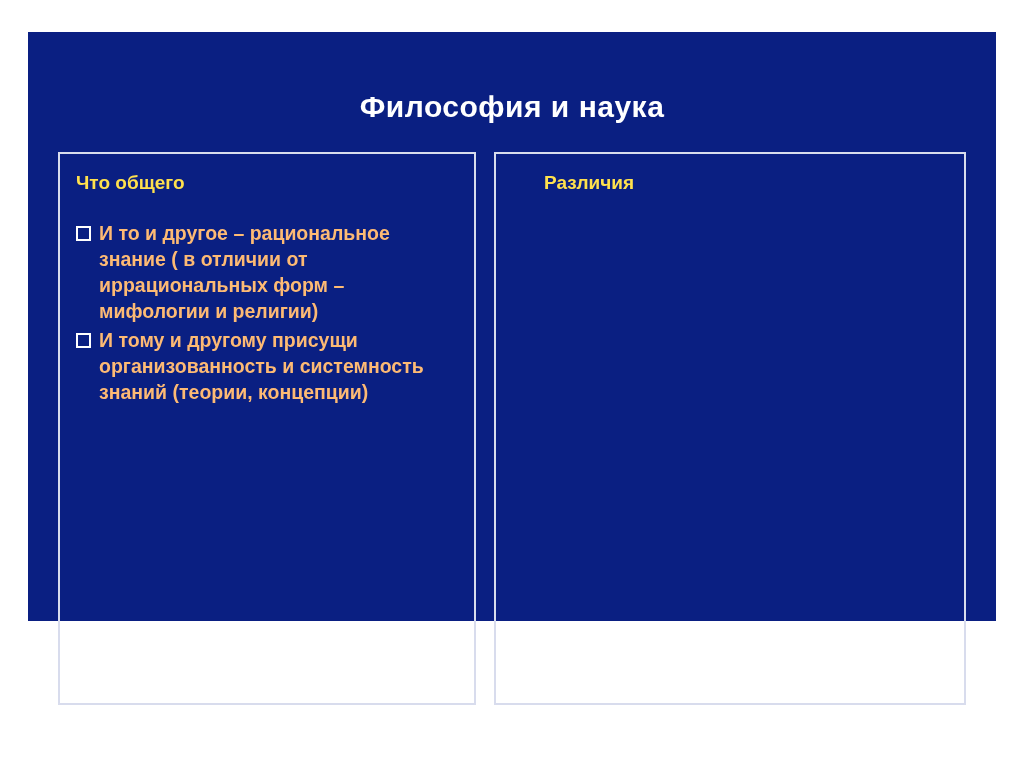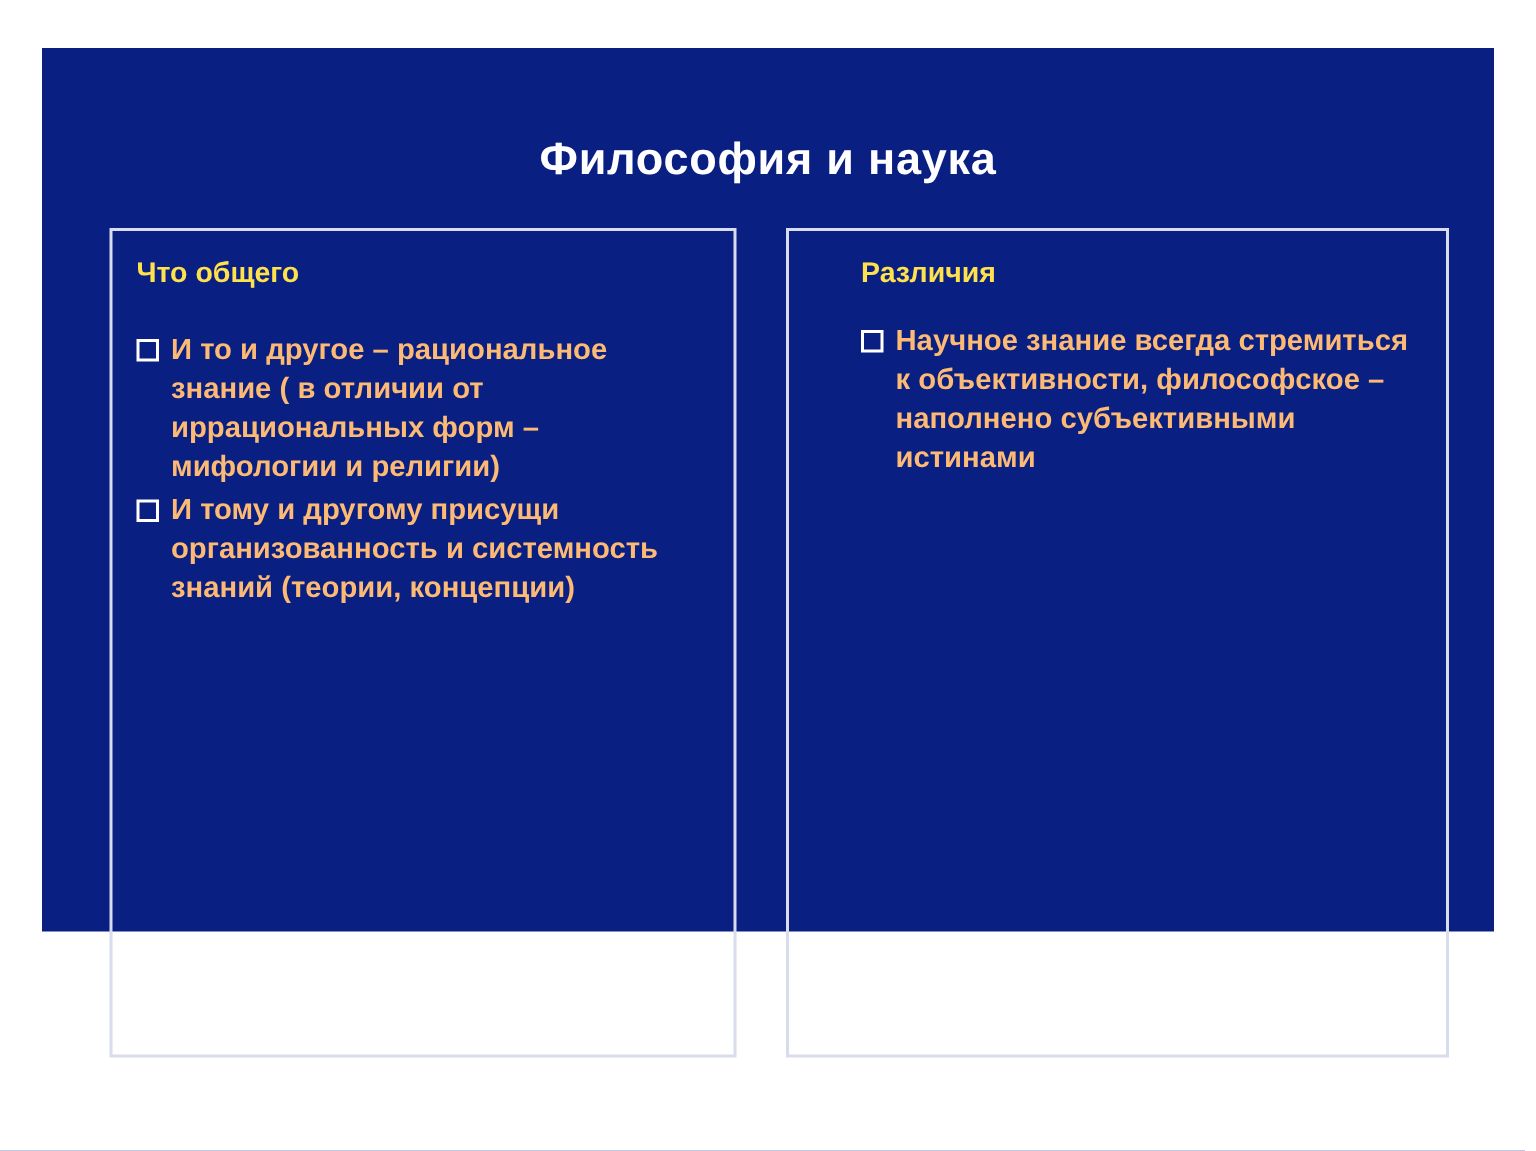--- a/index.html
+++ b/index.html
@@ -40,21 +40,20 @@
     height: 553px;
     display: flex;
     gap: 18px;
   }
   .column {
     box-sizing: border-box;
     border: 2px solid #d8dced;
     padding: 18px 14px 10px 16px;
     flex: 1 1 0;
     overflow: hidden;
-    margin-left: 15px;
   }
   .column-left { flex: 0 0 418px; }
   .column-right { flex: 1 1 auto; padding-left: 48px; }
   .col-heading {
     color: #ffe14d;
     font-size: 19px;
     font-weight: bold;
     margin: 0 0 26px 0;
   }
   .col-right .col-heading { margin-bottom: 20px; }
@@ -104,21 +103,17 @@
         <span class="bullet-marker"></span>
         <span class="bullet-text">И тому и другому присущи организованность и системность знаний (теории, концепции)</span>
       </div>
     </div>
 
     <div class="column column-right col-right">
       <div class="col-heading">Различия</div>
 
 
 
-      <div class="bullet-item">
-        <span class="bullet-marker"></span>
-        <span class="bullet-text">Научное знание всегда стремиться к объективности, философское – наполнено субъективными истинами</span>
-      </div>
 
     </div>
 
   </div>
 </div>
 
 </body></html>

